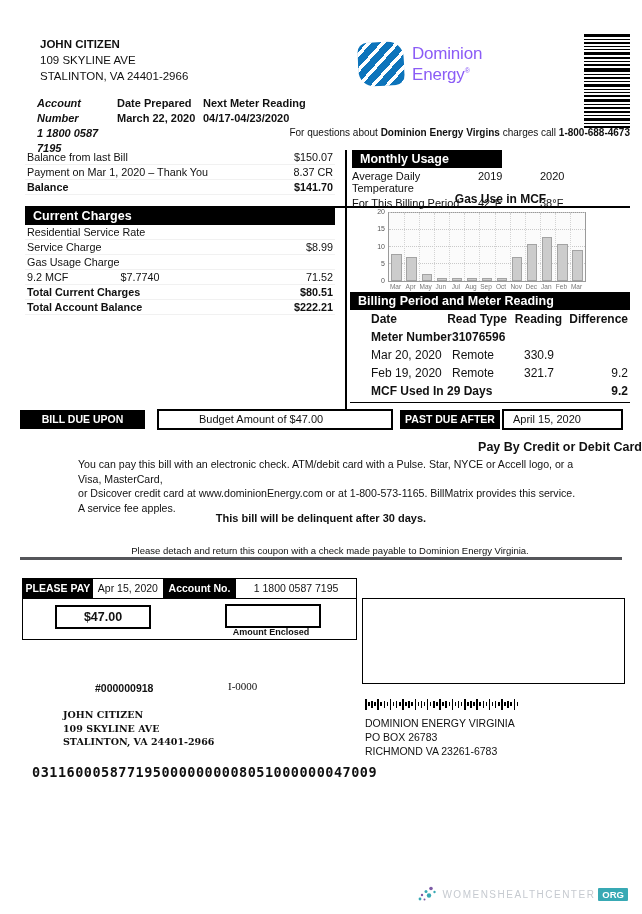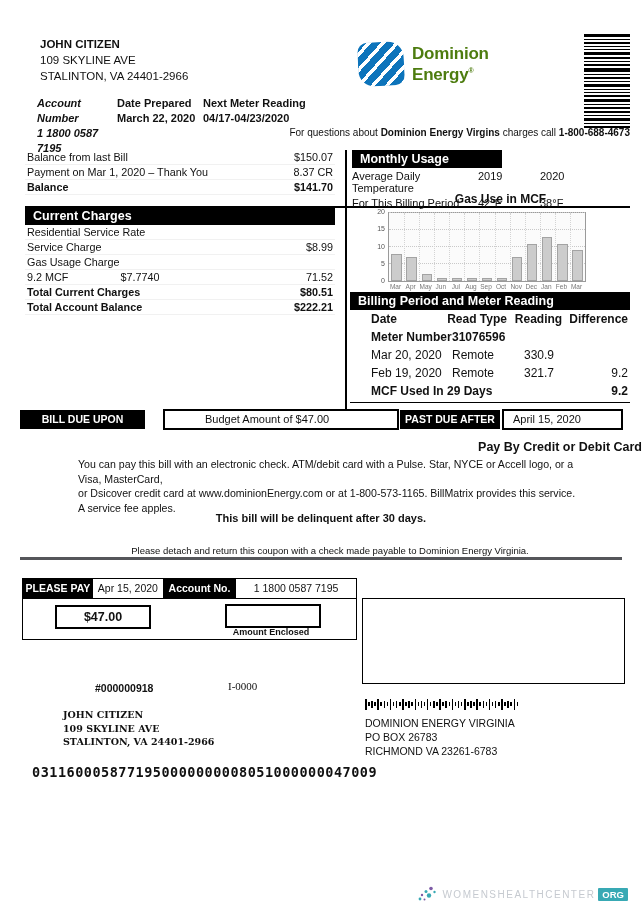--- a/index.html
+++ b/index.html
@@ -10,21 +10,21 @@
   
   #recipient{position:absolute;left:40px;top:36px;font-size:11.5px;line-height:16px;}
   #recipient .name{font-weight:bold;}
   #account-info{position:absolute;left:37px;top:96px;display:flex;font-size:11px;font-weight:bold;line-height:15px;}
   #account-info .col1{width:80px;font-style:italic;}
   #account-info .col2{width:86px;}
   #logo{position:absolute;left:358px;top:42px;display:flex;align-items:center;}
   #logo-mark{width:46px;height:44px;border-radius:10px 16px 10px 16px;transform:rotate(-3deg);
     background:repeating-linear-gradient(135deg,#0d74bb 0 7px,#ffffff 7px 10.5px);
     background-color:#0d74bb;}
-  #logo-text{margin-left:8px;font-size:17px;line-height:17px;font-weight:bold;color:#4d7c0f;letter-spacing:-0.2px;}
+  #logo-text{margin-left:8px;font-size:17px;line-height:17px;font-weight:normal;color:#8b5cf6;letter-spacing:-0.2px;}
   #logo-text sup{font-size:7px;}
   #top-barcode{position:absolute;left:584px;top:34px;width:46px;}
   #top-barcode div{background:#000;margin-bottom:2px;}
   #questions-line{position:absolute;right:12px;top:127px;font-size:10px;}
   #questions-line b{font-weight:bold;}
   
   .black-bar{background:#000;color:#fff;font-weight:bold;font-size:12.5px;padding:2px 8px;height:14px;line-height:14px;}
   #mid-rule{position:absolute;left:25px;top:206px;width:605px;height:2px;background:#000;}
   #divider-v{position:absolute;left:345px;top:150px;width:2px;height:260px;background:#000;}
   
@@ -60,21 +60,21 @@
   .bt-row .c3{width:58px;}
   .bt-row .c4{flex:1;text-align:right;}
   .bt-row.bold{font-weight:bold;}
   #billing-rule{border-bottom:1.5px solid #000;margin-top:2px;}
   
   .banner-black{position:absolute;top:410px;height:19px;background:#000;color:#fff;font-weight:bold;
     font-size:10.5px;line-height:19px;text-align:center;}
   .banner-box{position:absolute;top:409px;height:17px;border:2px solid #000;background:#fff;
     font-size:11px;line-height:17px;padding-left:9px;box-sizing:content-box;}
   #due-black{left:20px;width:125px;}
-  #budget-box{left:163px;width:192px;padding-left:40px;}
+  #budget-box{left:157px;width:192px;padding-left:40px;}
   #pastdue-black{left:400px;width:100px;}
   #pastdue-box{left:502px;width:108px;}
   
   #pay-title{position:absolute;left:0;top:440px;width:642px;text-align:right;font-weight:bold;font-size:12.5px;}
   #pay-body{position:absolute;left:78px;top:457px;width:505px;font-size:10.6px;line-height:14.6px;}
   #delinquent{position:absolute;left:0;top:512px;width:642px;text-align:center;font-weight:bold;font-size:11px;}
   #detach-note{position:absolute;left:9px;top:545px;width:642px;text-align:center;font-size:9.5px;}
   #gray-rule{position:absolute;left:20px;top:557px;width:602px;height:3px;background:#55565a;}
   
   #coupon{position:absolute;left:22px;top:578px;width:333px;height:60px;border:1.5px solid #000;}

